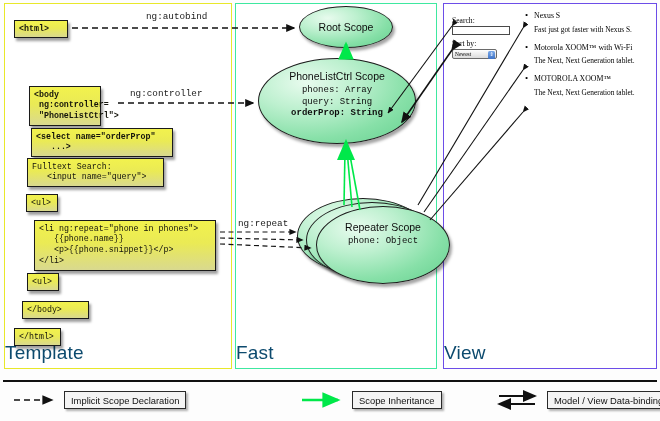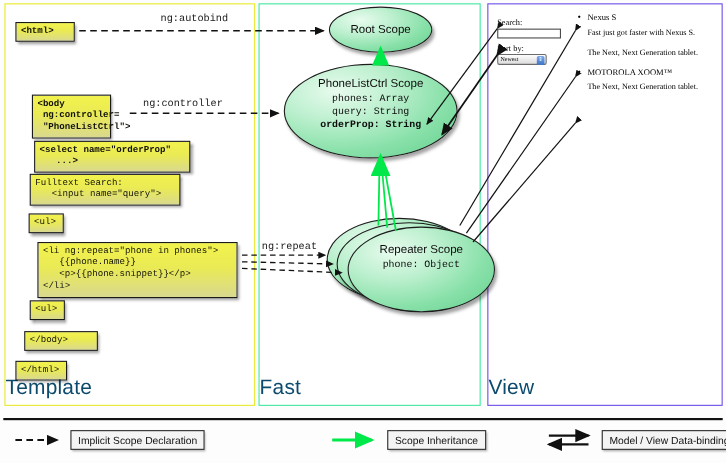--- a/index.html
+++ b/index.html
@@ -269,20 +269,21 @@
       <span id="view-sort-arrow">⇕</span>
     </div>
   </div>
 
   <div id="view-list">
     <div class="v-item">
       <div class="v-name">Nexus S</div>
       <div class="v-snip">Fast just got faster with Nexus S.</div>
     </div>
     <div class="v-item">
+      <div class="v-name">Motorola XOOM™ with Wi-Fi</div>
       <div class="v-snip">The Next, Next Generation tablet.</div>
     </div>
     <div class="v-item">
       <div class="v-name">MOTOROLA XOOM™</div>
       <div class="v-snip">The Next, Next Generation tablet.</div>
     </div>
   </div>
 
   <svg id="wires" viewBox="0 0 660 421">
     <defs>

